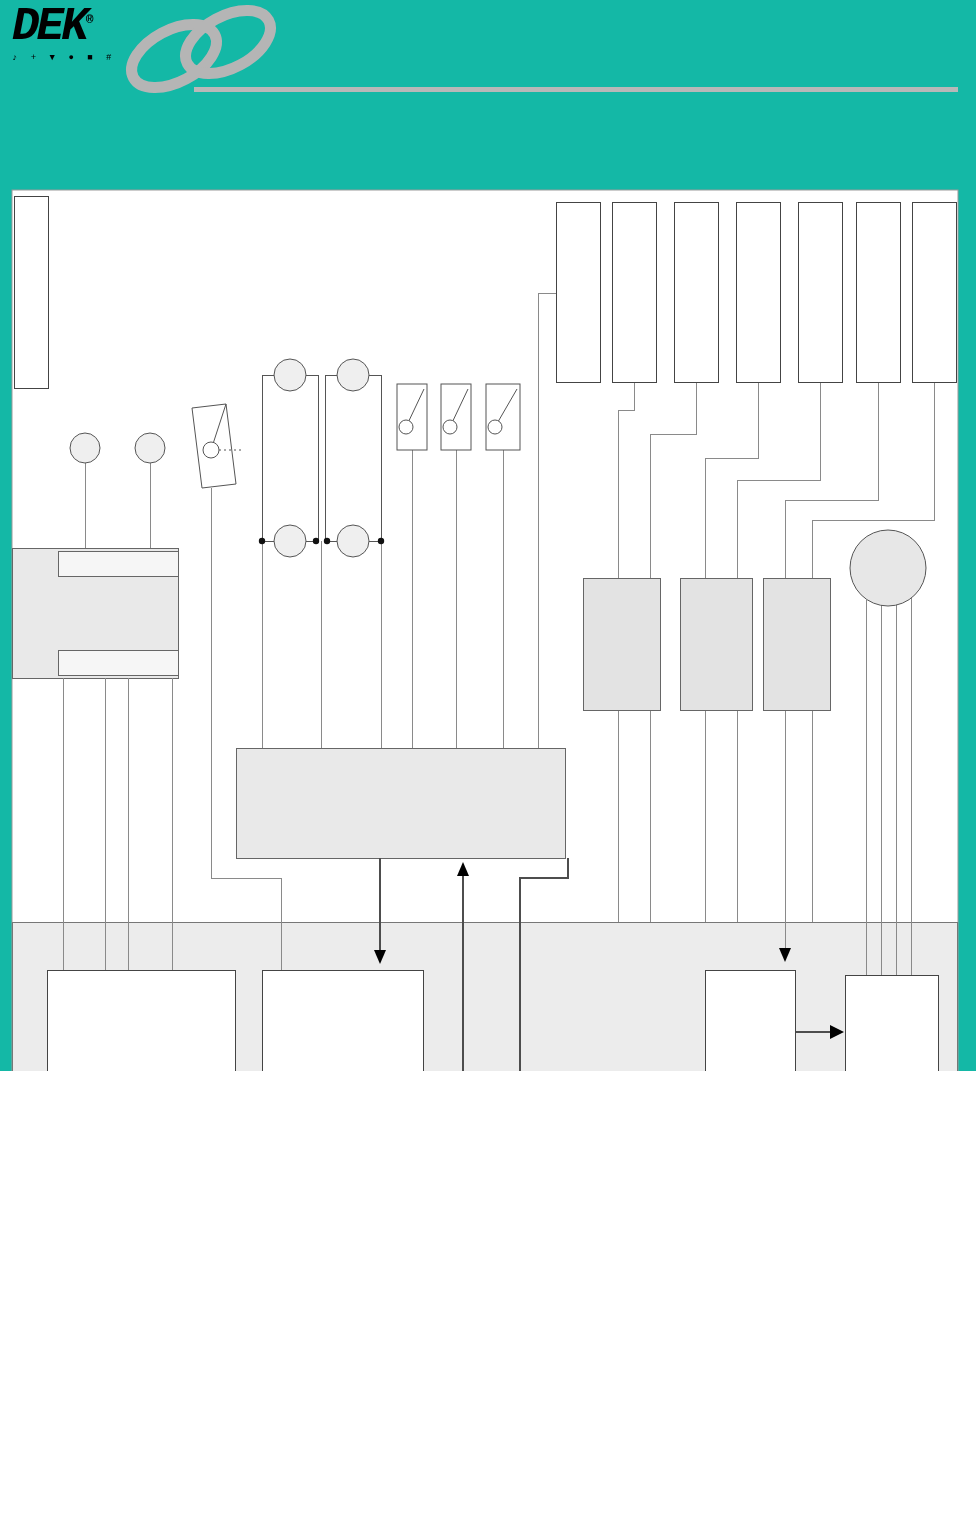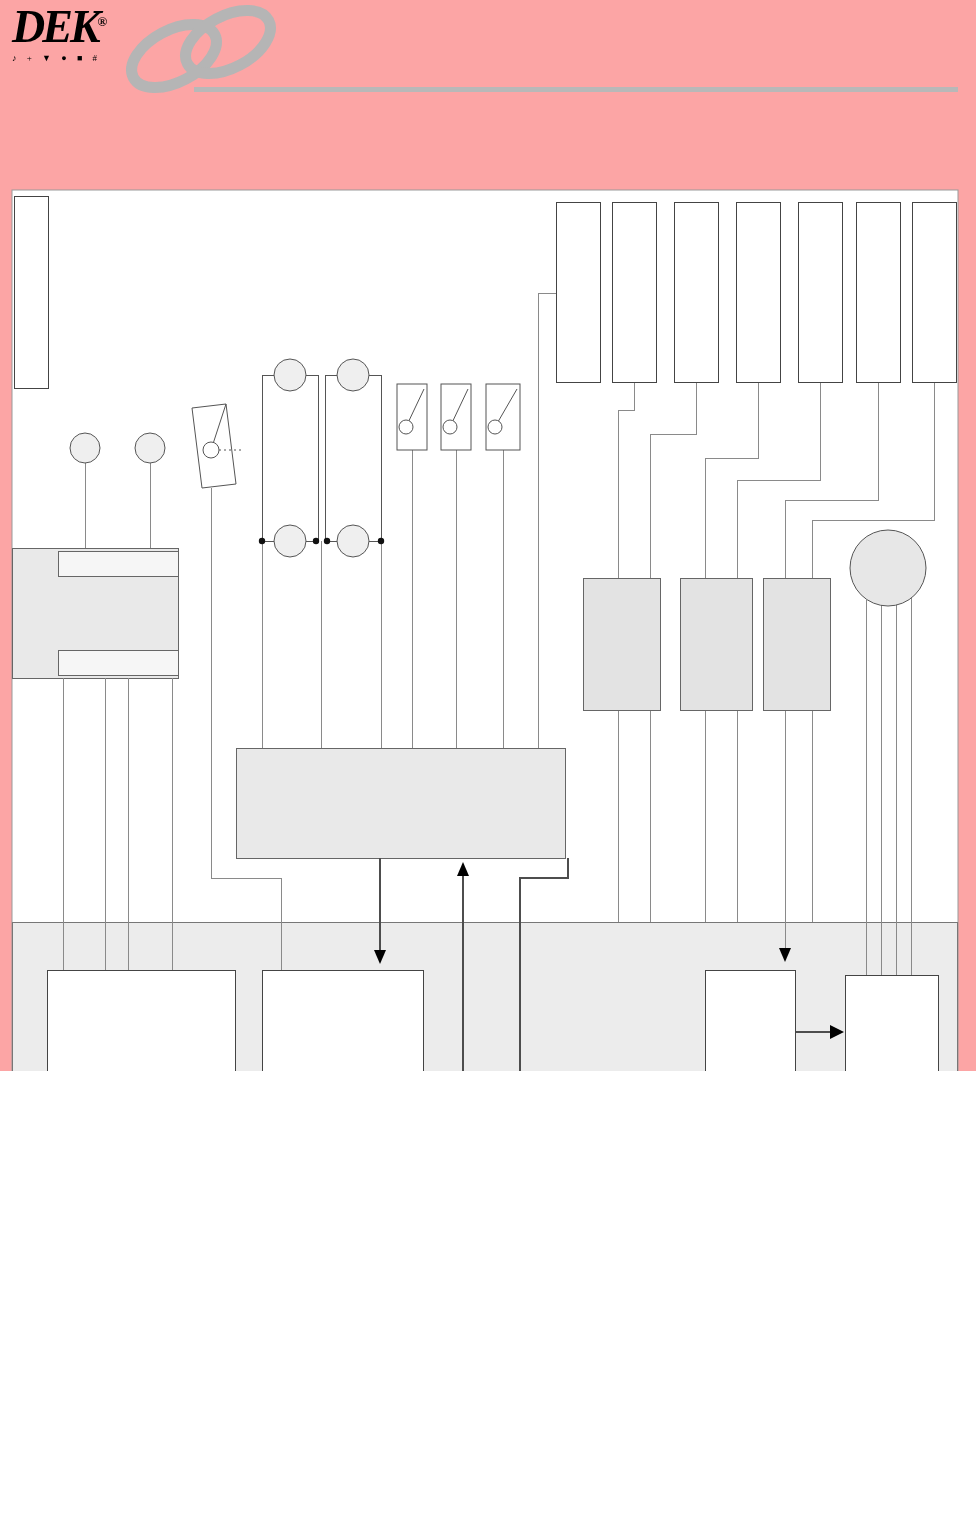--- a/index.html
+++ b/index.html
@@ -1,18 +1,18 @@
 <!DOCTYPE html>
 <html><head>
 <meta charset="utf-8">
 <style>
   html,body{margin:0;padding:0;background:#fff;}
   .page{
-    position:relative;width:976px;height:1071px;background:#fca5a5;
-    font-family:Liberation Serif, serif;overflow:hidden;
+    position:relative;width:976px;height:1071px;background:#14b8a6;
+    font-family:Liberation Mono, monospace;overflow:hidden;
   }
   .logo{position:absolute;left:12px;top:4px;z-index:3;}
   .brand{
     font-size:46px;font-weight:bold;font-style:italic;
     letter-spacing:-3px;line-height:1;color:#000;white-space:nowrap;
   }
   .reg{font-size:13px;font-style:normal;vertical-align:super;letter-spacing:0;}
   .symbols{font-size:9px;letter-spacing:4px;margin-top:3px;color:#000;}
   .infinity{position:absolute;left:116px;top:-2px;z-index:2;}
   .top-rule{position:absolute;left:194px;top:87px;width:764px;height:5px;background:#b8b8b8;z-index:1;}

